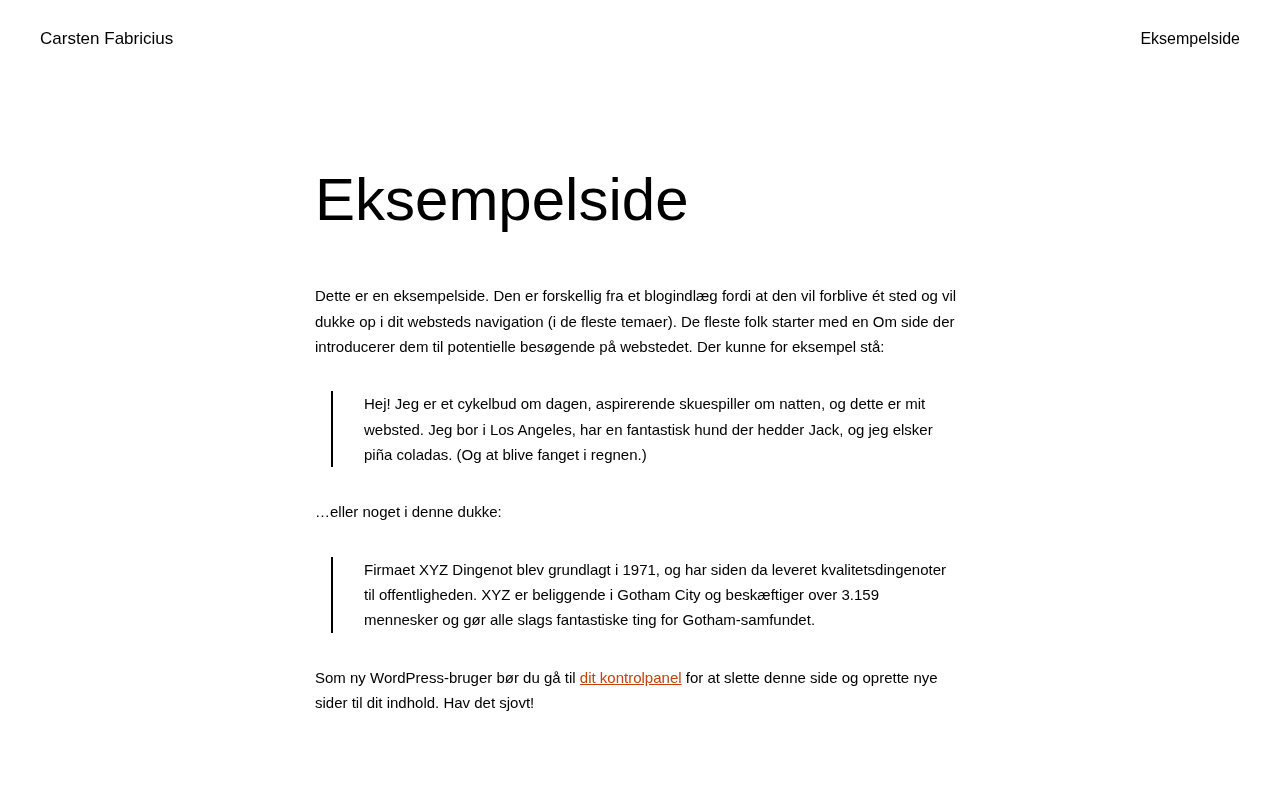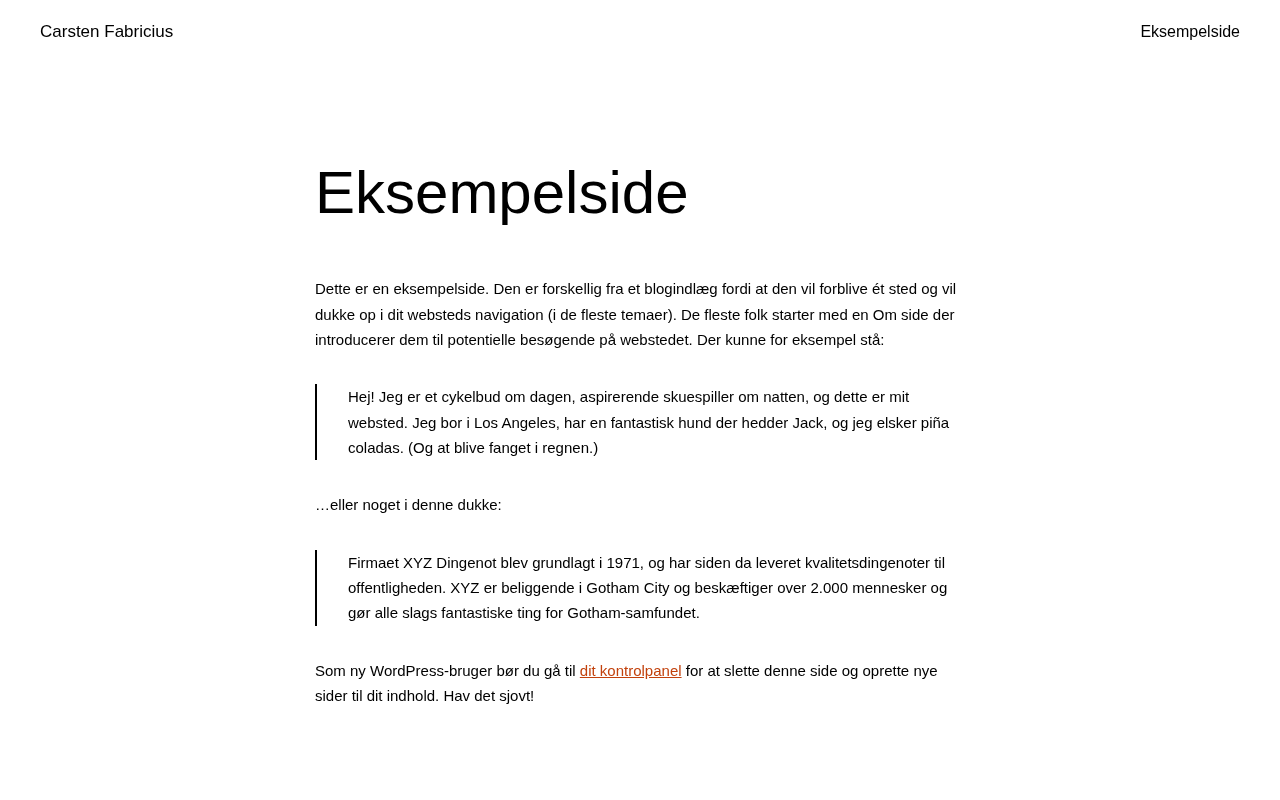--- a/index.html
+++ b/index.html
@@ -13,21 +13,21 @@
     overflow: hidden;
     background: #ffffff;
     color: #000000;
     font-family: "Liberation Sans", sans-serif;
     -webkit-font-smoothing: antialiased;
   }
   .site-header {
     display: flex;
     justify-content: space-between;
     align-items: flex-start;
-    padding: 22px 40px 0 40px;
+    padding: 29px 40px 0 40px;
   }
   .site-title {
     font-size: 17px;
     line-height: 1.2;
     color: #000000;
     text-decoration: none;
     cursor: pointer;
   }
   .site-nav {
     display: flex;
@@ -50,21 +50,21 @@
     line-height: 1.1;
     margin: 0 0 50px 0;
     letter-spacing: 0;
   }
   .content p {
     font-size: 15px;
     line-height: 1.69;
     margin: 28px 0;
   }
   .content blockquote {
-    margin: 32px 0;
+    margin: 32px 16px;
     padding: 0 0 0 31px;
     border-left: 2px solid #000000;
   }
   .content blockquote p {
     margin: 0;
   }
   .text-link {
     color: #c2410c;
     text-decoration: underline;
     cursor: pointer;
@@ -85,17 +85,17 @@
 
   <p>Dette er en eksempelside. Den er forskellig fra et blogindlæg fordi at den vil forblive ét sted og vil dukke op i dit websteds navigation (i de fleste temaer). De fleste folk starter med en Om side der introducerer dem til potentielle besøgende på webstedet. Der kunne for eksempel stå:</p>
 
   <blockquote>
     <p>Hej! Jeg er et cykelbud om dagen, aspirerende skuespiller om natten, og dette er mit websted. Jeg bor i Los Angeles, har en fantastisk hund der hedder Jack, og jeg elsker piña coladas. (Og at blive fanget i regnen.)</p>
   </blockquote>
 
   <p>…eller noget i denne dukke:</p>
 
   <blockquote>
-    <p>Firmaet XYZ Dingenot blev grundlagt i 1971, og har siden da leveret kvalitetsdingenoter til offentligheden. XYZ er beliggende i Gotham City og beskæftiger over 2.000 mennesker og gør alle slags fantastiske ting for Gotham-samfundet.</p>
+    <p>Firmaet XYZ Dingenot blev grundlagt i 1971, og har siden da leveret kvalitetsdingenoter til offentligheden. XYZ er beliggende i Gotham City og beskæftiger over 3.159 mennesker og gør alle slags fantastiske ting for Gotham-samfundet.</p>
   </blockquote>
 
   <p><span>Som ny WordPress-bruger bør du gå til </span><a class="text-link">dit kontrolpanel</a><span> for at slette denne side og oprette nye sider til dit indhold. Hav det sjovt!</span></p>
 </main>
 
 </body></html>

